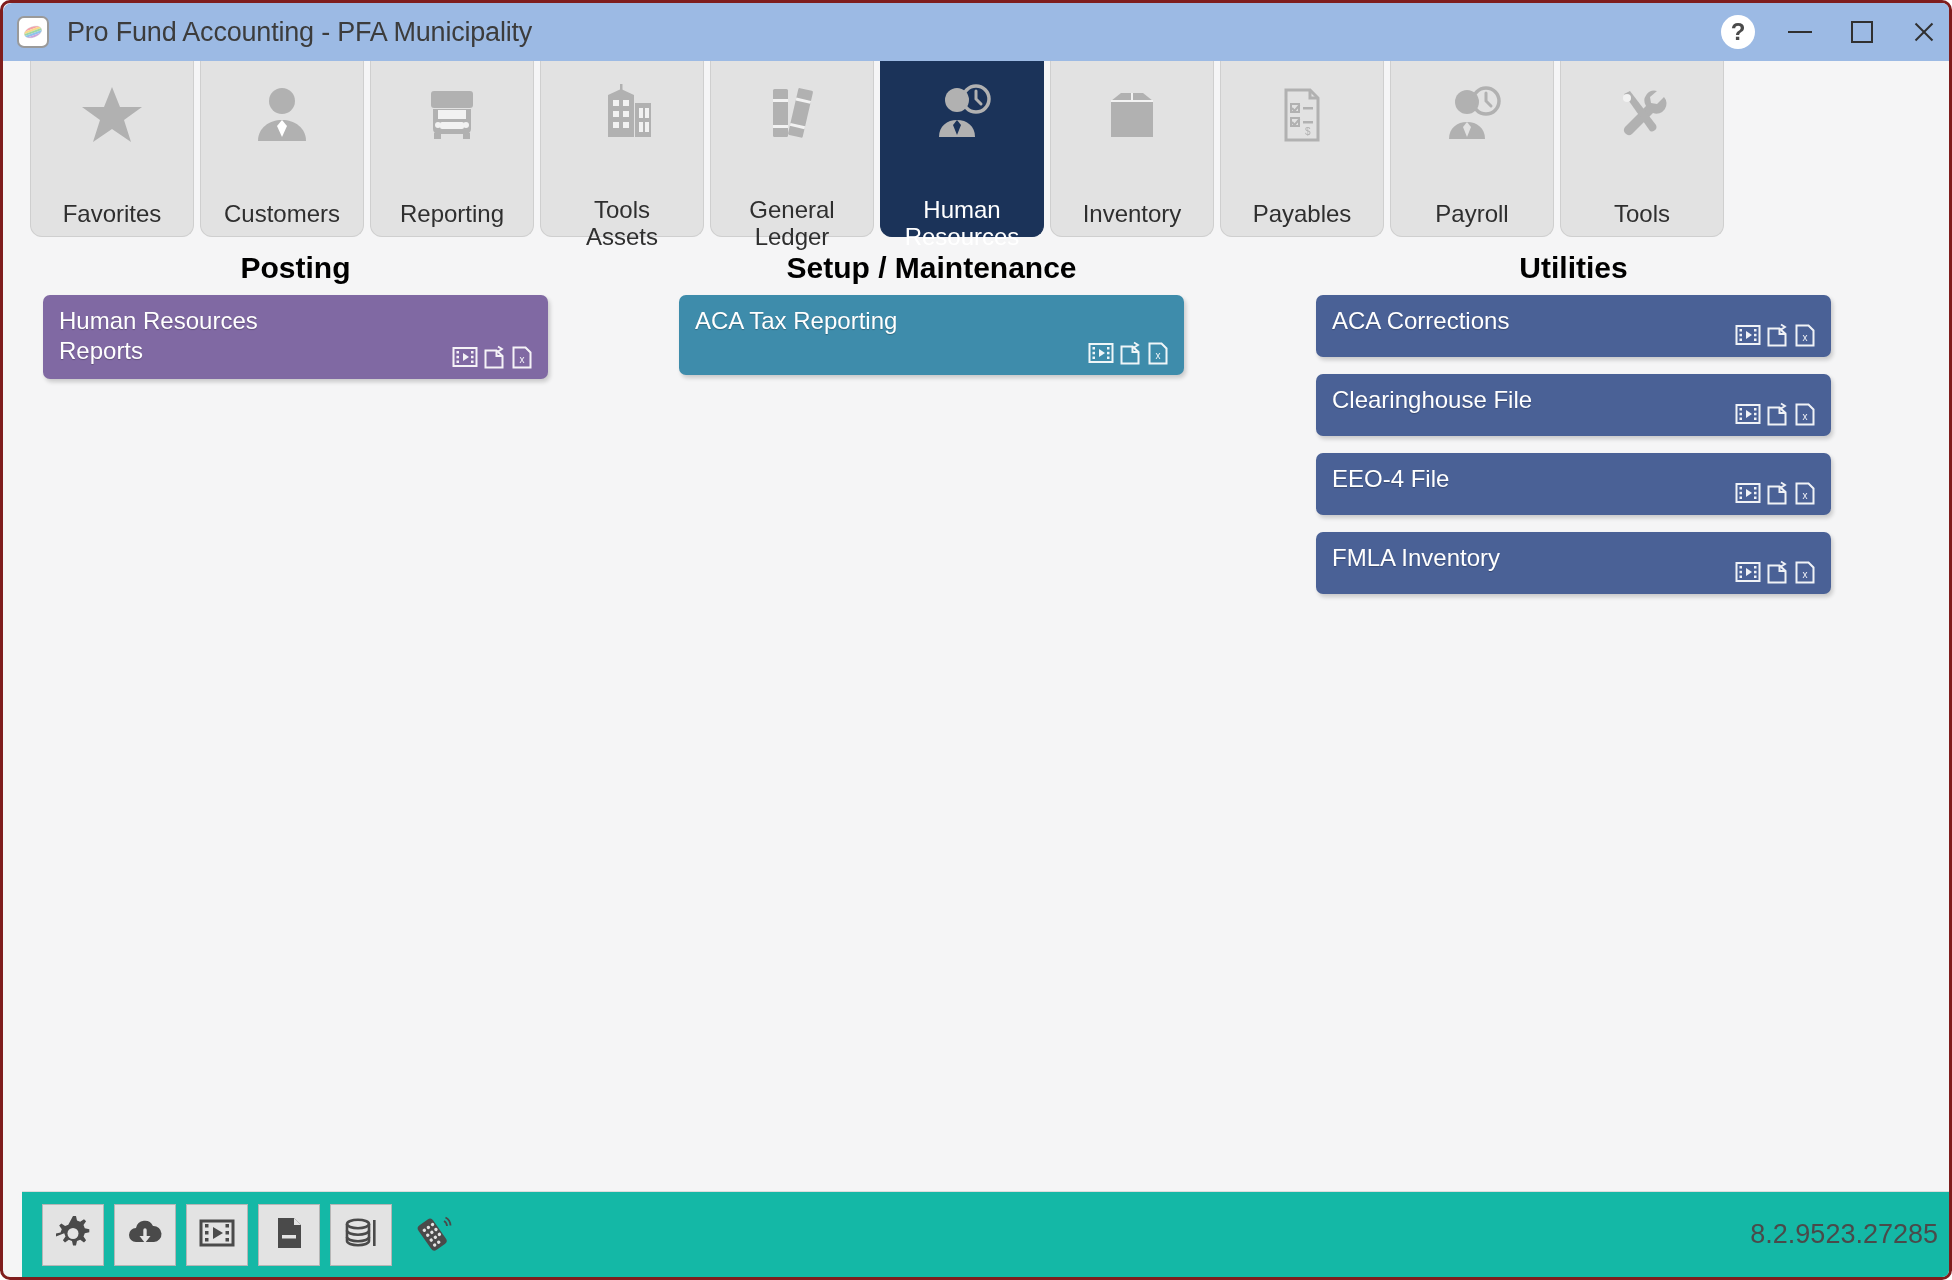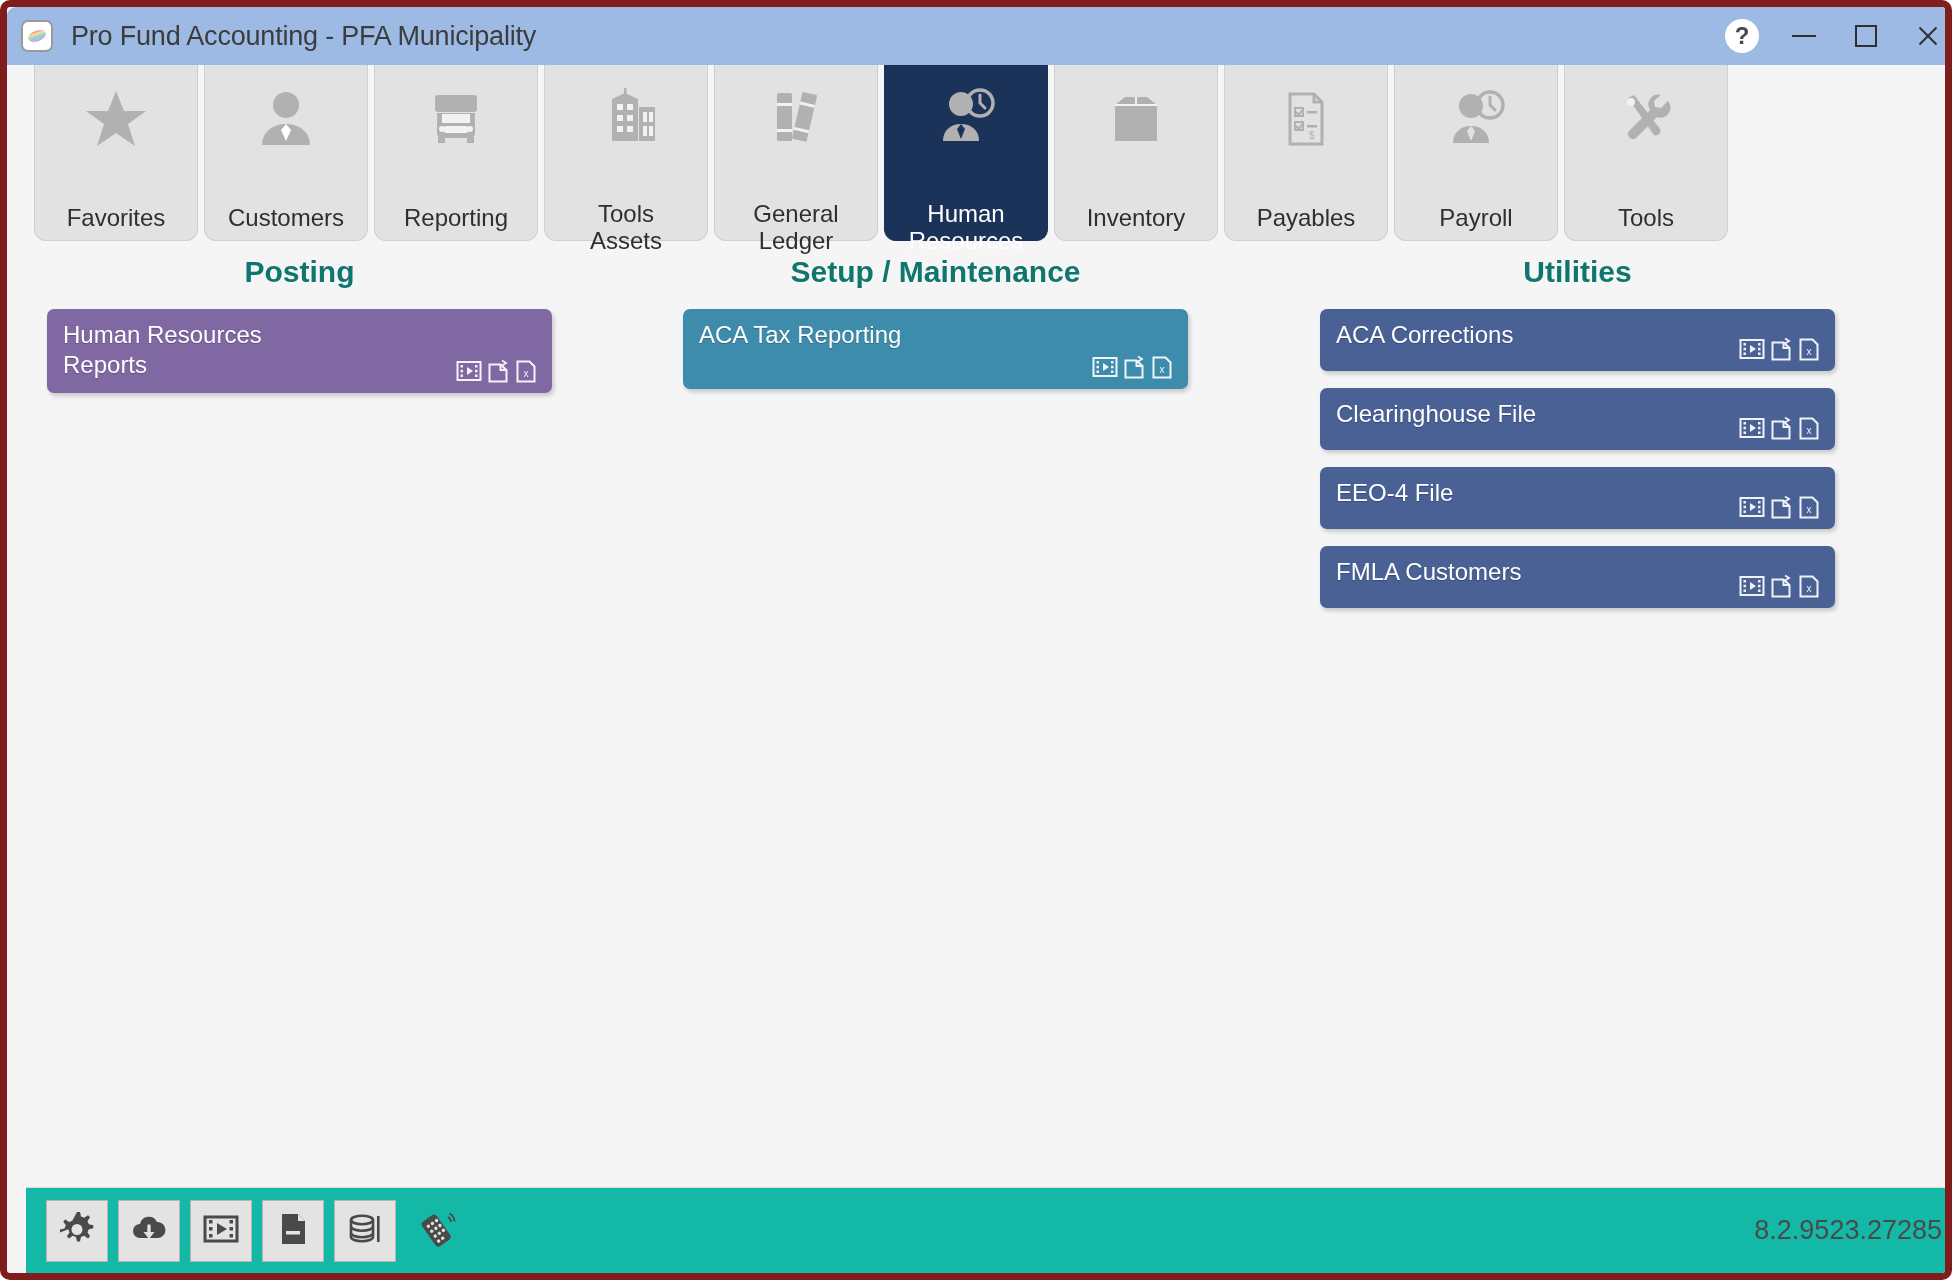--- a/index.html
+++ b/index.html
@@ -6,21 +6,21 @@
   html, body {
     width: 1952px; height: 1280px;
     font-family: "Liberation Sans", sans-serif;
     background: #ffffff;
     overflow: hidden;
   }
   #app {
     position: relative;
     width: 1952px; height: 1280px;
     background: #f5f5f6;
-    border: 7px solid #7f1d1d;
+    border: 3px solid #7f1d1d;
     border-radius: 10px;
     overflow: hidden;
     padding-left: 44px;
   }
 
   
   #titlebar {
     position: absolute; left: 0; top: 0;
     width: 1952px; height: 58px;
     background: #9cbae4;
@@ -103,22 +103,22 @@
   }
   .tab svg { display: block; }
 
   
   #content {
     position: absolute; left: 0; top: 248px;
     width: 1952px; height: 950px;
   }
   .column { position: absolute; top: 0; }
   .col-head {
-    font-size: 30px; font-weight: bold; color: #0f766e;
-    text-align: center; margin-bottom: 20px;
+    font-size: 30px; font-weight: bold; color: #000000;
+    text-align: center; margin-bottom: 10px;
   }
   #col-posting  { left: 40px;   width: 505px; }
   #col-setup    { left: 676px;  width: 505px; }
   #col-util     { left: 1313px; width: 515px; }
 
   .menu-btn {
     position: relative;
     width: 100%;
     border-radius: 7px;
     color: #ffffff;
@@ -529,21 +529,21 @@
           <span>
             <svg width="24" height="26" viewBox="0 0 24 26">
               <path d="M3.5 3.5h12l5 5v15h-17z" fill="none" stroke="#ffffff" stroke-width="2"></path>
               <text x="12" y="19" font-size="10" fill="#ffffff" text-anchor="middle" font-family="Liberation Sans, sans-serif">x</text>
             </svg>
           </span>
         </div>
       </div>
 
       <div class="menu-btn mb-blue h1">
-        <div class="mlabel">FMLA Customers</div>
+        <div class="mlabel">FMLA Inventory</div>
         <div class="micons">
           <span>
             <svg width="26" height="26" viewBox="0 0 26 26">
               <rect x="1.5" y="4" width="23" height="18" fill="none" stroke="#ffffff" stroke-width="2"></rect>
               <rect x="4.5" y="7" width="2.5" height="2.5" fill="#ffffff"></rect>
                 <rect x="4.5" y="11.8" width="2.5" height="2.5" fill="#ffffff"></rect>
                 <rect x="4.5" y="16.5" width="2.5" height="2.5" fill="#ffffff"></rect>
               <rect x="19" y="7" width="2.5" height="2.5" fill="#ffffff"></rect>
                 <rect x="19" y="11.8" width="2.5" height="2.5" fill="#ffffff"></rect>
                 <rect x="19" y="16.5" width="2.5" height="2.5" fill="#ffffff"></rect>

